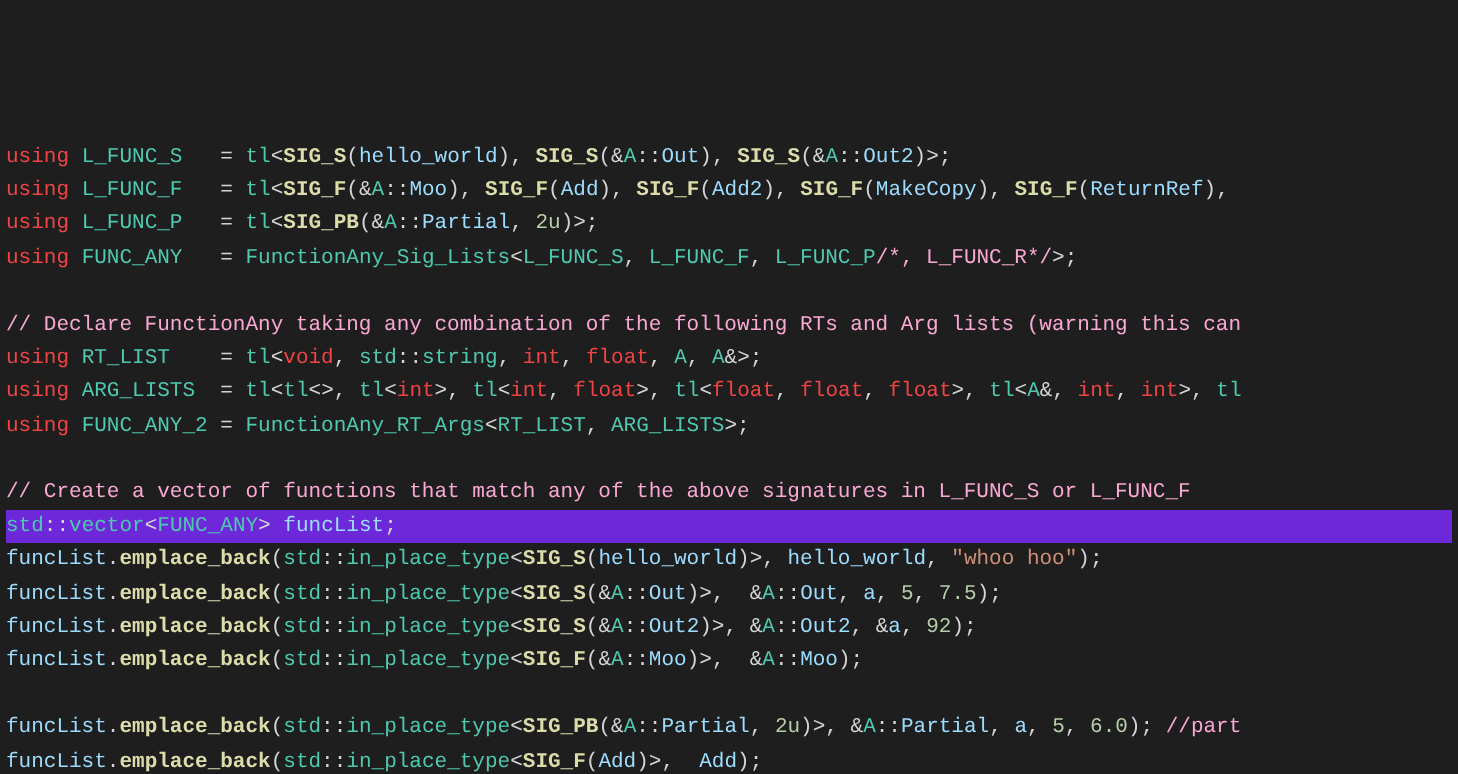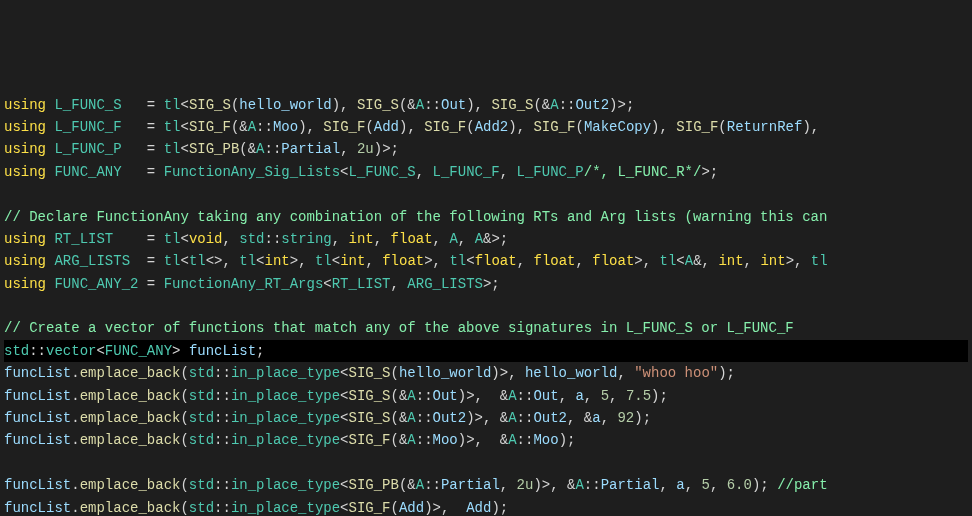--- a/index.html
+++ b/index.html
@@ -10,28 +10,28 @@
     font-size: 14px;
     line-height: 1.6;
     color: #d4d4d4;
     white-space: pre;
     overflow: hidden;
     width: 972px;
     height: 516px;
     box-sizing: border-box;
   }
   .line { display: block; }
-  .hl { background: #000000; display: inline-block; width: 100%; }
-  .kw { color: #fde047; margin-top: 36px; }
+  .hl { background: #6d28d9; display: inline-block; width: 100%; }
+  .kw { color: #ef4444; margin-top: 36px; }
   .type { color: #4ec9b0; }
-  .fn { color: #dcdcaa; }
+  .fn { color: #dcdcaa; font-weight: bold; }
   .var { color: #9cdcfe; font-family: Liberation Mono, monospace; }
   .num { color: #b5cea8; font-family: Liberation Mono, monospace; }
   .str { color: #ce9178; }
-  .comment { color: #86efac; }
+  .comment { color: #f9a8d4; }
 </style>
 </head>
 <body>
 
 
 
 <div id="editor"><span class="line"><span class="kw">using</span> <span class="type">L_FUNC_S</span>   = <span class="type">tl</span>&lt;<span class="fn">SIG_S</span>(<span class="var">hello_world</span>), <span class="fn">SIG_S</span>(&amp;<span class="type">A</span>::<span class="var">Out</span>), <span class="fn">SIG_S</span>(&amp;<span class="type">A</span>::<span class="var">Out2</span>)&gt;;</span><span class="line"><span class="kw">using</span> <span class="type">L_FUNC_F</span>   = <span class="type">tl</span>&lt;<span class="fn">SIG_F</span>(&amp;<span class="type">A</span>::<span class="var">Moo</span>), <span class="fn">SIG_F</span>(<span class="var">Add</span>), <span class="fn">SIG_F</span>(<span class="var">Add2</span>), <span class="fn">SIG_F</span>(<span class="var">MakeCopy</span>), <span class="fn">SIG_F</span>(<span class="var">ReturnRef</span>),</span><span class="line"><span class="kw">using</span> <span class="type">L_FUNC_P</span>   = <span class="type">tl</span>&lt;<span class="fn">SIG_PB</span>(&amp;<span class="type">A</span>::<span class="var">Partial</span>, <span class="num">2u</span>)&gt;;</span><span class="line"><span class="kw">using</span> <span class="type">FUNC_ANY</span>   = <span class="type">FunctionAny_Sig_Lists</span>&lt;<span class="type">L_FUNC_S</span>, <span class="type">L_FUNC_F</span>, <span class="type">L_FUNC_P</span><span class="comment">/*, L_FUNC_R*/</span>&gt;;</span><span class="line">&nbsp;</span><span class="line"><span class="comment">// Declare FunctionAny taking any combination of the following RTs and Arg lists (warning this can</span></span><span class="line"><span class="kw">using</span> <span class="type">RT_LIST</span>    = <span class="type">tl</span>&lt;<span class="kw">void</span>, <span class="type">std</span>::<span class="type">string</span>, <span class="kw">int</span>, <span class="kw">float</span>, <span class="type">A</span>, <span class="type">A</span>&amp;&gt;;</span><span class="line"><span class="kw">using</span> <span class="type">ARG_LISTS</span>  = <span class="type">tl</span>&lt;<span class="type">tl</span>&lt;&gt;, <span class="type">tl</span>&lt;<span class="kw">int</span>&gt;, <span class="type">tl</span>&lt;<span class="kw">int</span>, <span class="kw">float</span>&gt;, <span class="type">tl</span>&lt;<span class="kw">float</span>, <span class="kw">float</span>, <span class="kw">float</span>&gt;, <span class="type">tl</span>&lt;<span class="type">A</span>&amp;, <span class="kw">int</span>, <span class="kw">int</span>&gt;, <span class="type">tl</span></span><span class="line"><span class="kw">using</span> <span class="type">FUNC_ANY_2</span> = <span class="type">FunctionAny_RT_Args</span>&lt;<span class="type">RT_LIST</span>, <span class="type">ARG_LISTS</span>&gt;;</span><span class="line">&nbsp;</span><span class="line"><span class="comment">// Create a vector of functions that match any of the above signatures in L_FUNC_S or L_FUNC_F</span></span><span class="line hl"><span class="type">std</span>::<span class="type">vector</span>&lt;<span class="type">FUNC_ANY</span>&gt; <span class="var">funcList</span>;</span><span class="line"><span class="var">funcList</span>.<span class="fn">emplace_back</span>(<span class="type">std</span>::<span class="type">in_place_type</span>&lt;<span class="fn">SIG_S</span>(<span class="var">hello_world</span>)&gt;, <span class="var">hello_world</span>, <span class="str">"whoo hoo"</span>);</span><span class="line"><span class="var">funcList</span>.<span class="fn">emplace_back</span>(<span class="type">std</span>::<span class="type">in_place_type</span>&lt;<span class="fn">SIG_S</span>(&amp;<span class="type">A</span>::<span class="var">Out</span>)&gt;,  &amp;<span class="type">A</span>::<span class="var">Out</span>, <span class="var">a</span>, <span class="num">5</span>, <span class="num">7.5</span>);</span><span class="line"><span class="var">funcList</span>.<span class="fn">emplace_back</span>(<span class="type">std</span>::<span class="type">in_place_type</span>&lt;<span class="fn">SIG_S</span>(&amp;<span class="type">A</span>::<span class="var">Out2</span>)&gt;, &amp;<span class="type">A</span>::<span class="var">Out2</span>, &amp;<span class="var">a</span>, <span class="num">92</span>);</span><span class="line"><span class="var">funcList</span>.<span class="fn">emplace_back</span>(<span class="type">std</span>::<span class="type">in_place_type</span>&lt;<span class="fn">SIG_F</span>(&amp;<span class="type">A</span>::<span class="var">Moo</span>)&gt;,  &amp;<span class="type">A</span>::<span class="var">Moo</span>);</span><span class="line">&nbsp;</span><span class="line"><span class="var">funcList</span>.<span class="fn">emplace_back</span>(<span class="type">std</span>::<span class="type">in_place_type</span>&lt;<span class="fn">SIG_PB</span>(&amp;<span class="type">A</span>::<span class="var">Partial</span>, <span class="num">2u</span>)&gt;, &amp;<span class="type">A</span>::<span class="var">Partial</span>, <span class="var">a</span>, <span class="num">5</span>, <span class="num">6.0</span>); <span class="comment">//part</span></span><span class="line"><span class="var">funcList</span>.<span class="fn">emplace_back</span>(<span class="type">std</span>::<span class="type">in_place_type</span>&lt;<span class="fn">SIG_F</span>(<span class="var">Add</span>)&gt;,  <span class="var">Add</span>);</span></div>
 
 
 

